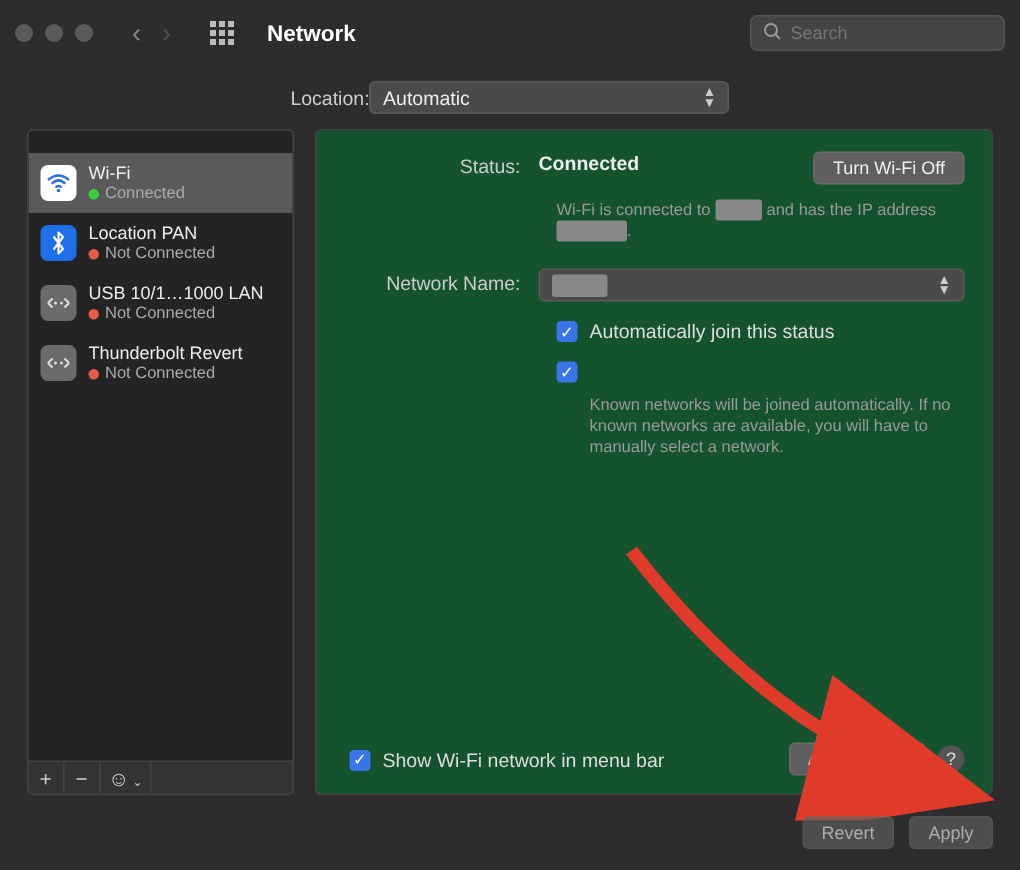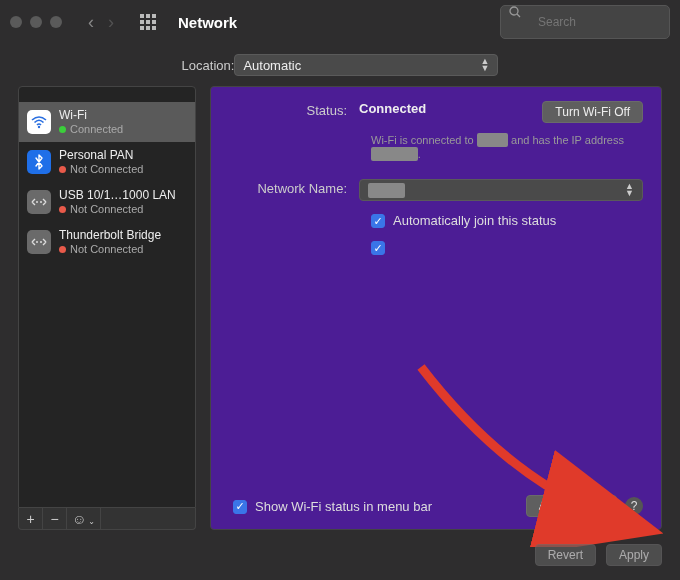--- a/index.html
+++ b/index.html
@@ -9,21 +9,21 @@
   .traffic { display: flex; gap: 8px; }
   .dot { width: 12px; height: 12px; border-radius: 50%; }
   .dot.close { background: #5a5a5a; }
   .dot.min { background: #5a5a5a; }
   .dot.max { background: #5a5a5a; }
   .navarrows { display: flex; gap: 14px; margin-left: 18px; color: #888; }
   .navarrows span { font-size: 18px; cursor: default; }
   .grid-icon { margin-left: 18px; display: grid; grid-template-columns: repeat(3,4px); grid-template-rows: repeat(3,4px); gap: 2px; }
   .grid-icon i { background: #bbb; width: 4px; height: 4px; }
   .title { margin-left: 14px; font-size: 15px; font-weight: 600; color: #ffffff; }
-  .search { margin-left: auto; width: 170px; height: 34px; background: #444; border: 1px solid #555; border-radius: 5px; display: flex; padding: 0 8px; color: #999; gap: 17px; }
+  .search { margin-left: auto; width: 170px; height: 24px; background: #444; border: 1px solid #555; border-radius: 5px; display: flex; align-items: center; padding: 0 8px; color: #999; gap: 6px; }
   .search input { background: transparent; border: none; outline: none; color: #ccc; font-size: 12px; flex: 1; }
   .loc-row { height: 42px; display: flex; align-items: center; justify-content: center; gap: 0; }
   .loc-label { color: #ccc; }
   .select { background: #4a4a4a; border: 1px solid #5a5a5a; border-radius: 4px; height: 22px; display: flex; align-items: center; padding: 0 8px; color: #eee; position: relative; }
   .select .arrows { margin-left: auto; font-size: 9px; color: #ccc; line-height: 7px; }
   .content { flex: 1; display: flex; padding: 0 18px 6px 18px; gap: 14px; }
   .sidebar { width: 178px; display: flex; flex-direction: column; }
   .sb-list { flex: 1; background: #242424; border: 1px solid #444; border-radius: 4px 4px 0 0; overflow: hidden; }
   .sb-item { display: flex; align-items: center; gap: 8px; padding: 6px 8px; }
   .sb-item.sel { background: #5a5a5a; margin-top: 15px; }
@@ -32,21 +32,21 @@
   .sb-icon.bt { background: #1f6fe8; }
   .sb-icon.eth { background: #6a6a6a; }
   .sb-text { display: flex; flex-direction: column; line-height: 14px; }
   .sb-name { color: #eee; font-size: 12px; }
   .sb-status { font-size: 11px; color: #aaa; display: flex; align-items: center; gap: 4px; }
   .sb-status::before { content: ""; width: 7px; height: 7px; border-radius: 50%; display: inline-block; }
   .sb-status.green::before { background: #3bcf3b; }
   .sb-status.red::before { background: #e85a4a; }
   .sb-footer { height: 22px; background: #333; border: 1px solid #444; border-top: none; border-radius: 0 0 4px 4px; display: flex; align-items: center; }
   .sb-footer button { background: transparent; border: none; border-right: 1px solid #444; width: 24px; height: 100%; color: #ccc; font-size: 14px; cursor: pointer; }
-  .panel { flex: 1; background: #4c1d95; border: 1px solid #444; border-radius: 4px; padding: 14px 18px 12px 18px; position: relative; display: flex; flex-direction: column; }
+  .panel { flex: 1; background: #14532d; border: 1px solid #444; border-radius: 4px; padding: 14px 18px 12px 18px; position: relative; display: flex; flex-direction: column; }
   .row { display: flex; margin-bottom: 6px; }
   .rlabel { width: 130px; text-align: right; padding-right: 12px; color: #ccc; padding-top: 2px; }
   .rval { flex: 1; }
   .statusval { font-weight: 600; color: #eee; }
   .btn { background: #5f5f5f; border: 1px solid #6a6a6a; border-radius: 4px; color: #eee; padding: 3px 12px; font-size: 12px; cursor: pointer; }
   .hint { color: #999; font-size: 11px; line-height: 14px; margin-top: 4px; }
   .redact { display: inline-block; background: #888; color: transparent; border-radius: 2px; user-select: none; }
   .checkrow { display: flex; align-items: flex-start; gap: 8px; margin: 6px 0 6px 142px; }
   .cbox { width: 14px; height: 14px; border-radius: 3px; border: 1px solid #666; display: inline-flex; align-items: center; justify-content: center; flex-shrink: 0; margin-top: 1px; }
   .cbox.on { background: #3a75e8; border-color: #3a75e8; color: #fff; font-size: 11px; }
@@ -93,21 +93,21 @@
             <circle cx="5" cy="5" r="4" stroke="#999" stroke-width="1.3" fill="none"></circle>
             <line x1="8" y1="8" x2="11" y2="11" stroke="#999" stroke-width="1.3"></line>
           </svg>
       </span>
       <input placeholder="Search" style="">
     </div>
   </div>
 
   <div class="loc-row">
     <span class="loc-label">Location:</span>
-    <div class="select" style="width:264px">
+    <div class="select" style="width:240px">
       <span>Automatic</span>
       <span class="arrows">▲<br>▼</span>
     </div>
   </div>
 
   <div class="content">
     <div class="sidebar">
       <div class="sb-list">
 
         <div class="sb-item sel">
@@ -125,21 +125,21 @@
           </div>
         </div>
 
         <div class="sb-item">
           <div class="sb-icon bt">
             <svg width="14" height="18" viewBox="0 0 14 18">
                 <path d="M4 5 L10 13 L7 16 L7 2 L10 5 L4 13" stroke="#fff" stroke-width="1.4" fill="none" stroke-linejoin="round" stroke-linecap="round"></path>
               </svg>
           </div>
           <div class="sb-text">
-            <span class="sb-name">Personal PAN</span>
+            <span class="sb-name">Location PAN</span>
             <span class="sb-status red">Not Connected</span>
           </div>
         </div>
 
         <div class="sb-item">
           <div class="sb-icon eth">
             <svg width="18" height="14" viewBox="0 0 18 14">
                 <path d="M2 7 L5 4 M2 7 L5 10 M16 7 L13 4 M16 7 L13 10" stroke="#ddd" stroke-width="1.4" fill="none"></path>
                 <circle cx="7" cy="7" r="1" fill="#ddd"></circle>
                 <circle cx="11" cy="7" r="1" fill="#ddd"></circle>
@@ -153,21 +153,21 @@
 
         <div class="sb-item">
           <div class="sb-icon eth">
             <svg width="18" height="14" viewBox="0 0 18 14">
                 <path d="M2 7 L5 4 M2 7 L5 10 M16 7 L13 4 M16 7 L13 10" stroke="#ddd" stroke-width="1.4" fill="none"></path>
                 <circle cx="7" cy="7" r="1" fill="#ddd"></circle>
                 <circle cx="11" cy="7" r="1" fill="#ddd"></circle>
               </svg>
           </div>
           <div class="sb-text">
-            <span class="sb-name">Thunderbolt Bridge</span>
+            <span class="sb-name">Thunderbolt Revert</span>
             <span class="sb-status red">Not Connected</span>
           </div>
         </div>
 
       </div>
       <div class="sb-footer">
         <button>+</button>
         <button>−</button>
         <button style="width:34px"><span>☺︎</span><span style="font-size:8px;margin-left:2px">⌄</span></button>
       </div>
@@ -198,25 +198,26 @@
 
       <div class="checkrow">
         <span class="cbox on">✓</span>
         <span>Automatically join this status</span>
       </div>
 
       <div class="checkrow">
         <span class="cbox on">✓</span>
       </div>
 
+      <div class="helptext">Known networks will be joined automatically. If no known networks are available, you will have to manually select a network.</div>
 
       <div class="panel-footer">
         <div class="show-menu">
           <span class="cbox on">✓</span>
-          <span>Show Wi-Fi status in menu bar</span>
+          <span>Show Wi-Fi network in menu bar</span>
         </div>
         <button class="btn" style="margin-left:auto">Advanced…</button>
         <span class="qmark">?</span>
       </div>
 
       <svg class="arrow" width="280" height="190">
         <defs>
             <marker id="ah" markerWidth="14" markerHeight="12" refX="12" refY="6" orient="auto">
               <path d="M0,0 L14,6 L0,12 Z" fill="#e03a2a"></path>
             </marker>

